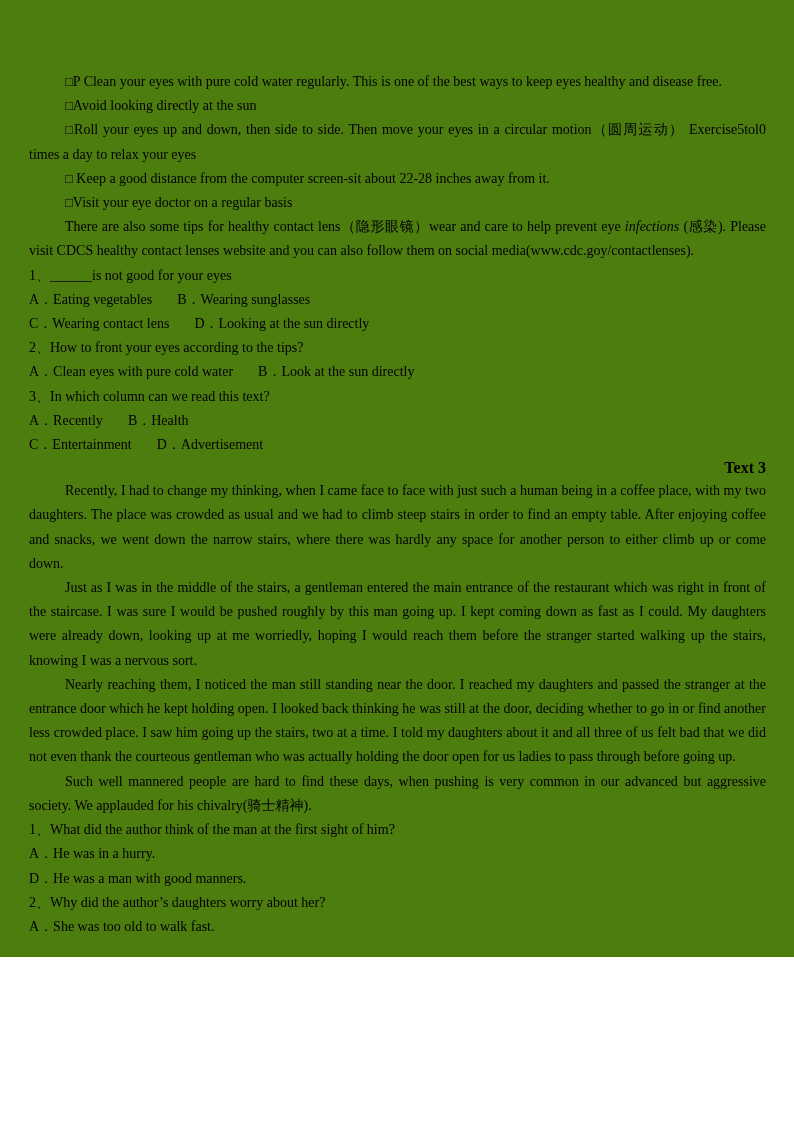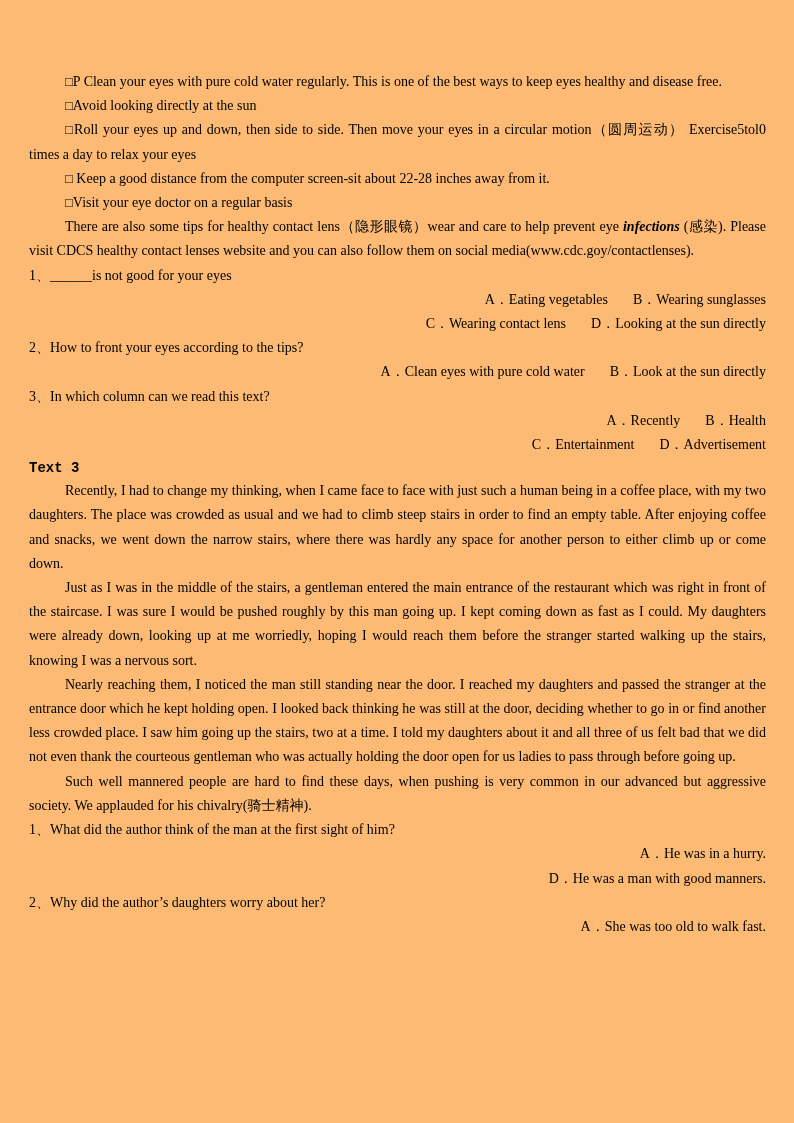--- a/index.html
+++ b/index.html
@@ -3,22 +3,22 @@
 <meta charset="utf-8">
 <style>
   html, body {
     margin: 0;
     padding: 0;
     background: #ffffff;
   }
   .page {
     position: relative;
     width: 794px;
-    height: 1123px;
-    background: #fdba74;
+    height: 957px;
+    background: #4d7c0f;
     color: #000000;
     font-family: "Liberation Serif", "DejaVu Serif", serif;
     font-size: 14px;
     overflow: hidden;
   }
   .content {
     position: absolute;
     left: 29px;
     top: 70px;
     width: 737px;
@@ -37,32 +37,30 @@
   .bullet {
     font-size: 13px;
   }
   .qline {
     text-align: left;
   }
   .optrow {
     display: flex;
     column-gap: 25px;
     text-align: left;
-    justify-content: flex-end;
   }
   .text3-heading {
-    font-family: Liberation Mono, monospace;
+    font-family: Liberation Serif, serif;
     font-weight: bold;
-    font-size: 14px;
-    text-align: left;
+    font-size: 16px;
+    text-align: right;
     line-height: 22px;
   }
   .it {
     font-style: italic;
-    font-weight: bold;
   }
 </style>
 </head>
 <body>
 
 <div class="page">
   <div class="content">
 
     <p class="just indent"><span class="bullet">□</span><span>P Clean your eyes with pure cold water regularly. This is one of the best ways to keep eyes healthy and disease free.</span></p>
     <p class="just indent"><span class="bullet">□</span><span>Avoid looking directly at the sun</span></p>

